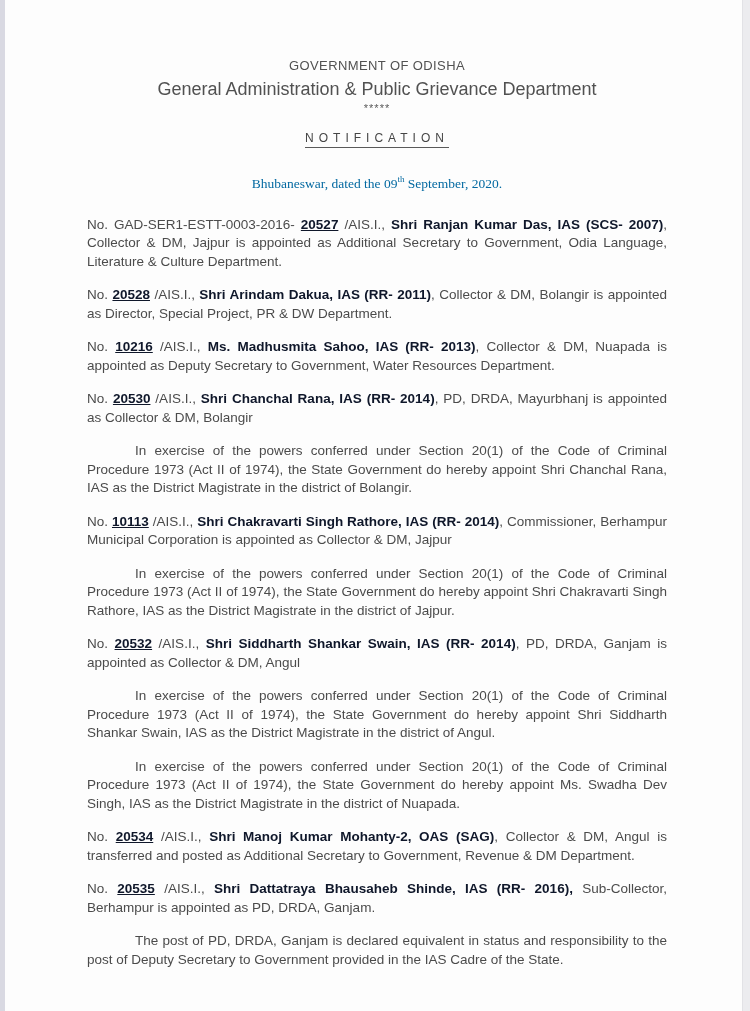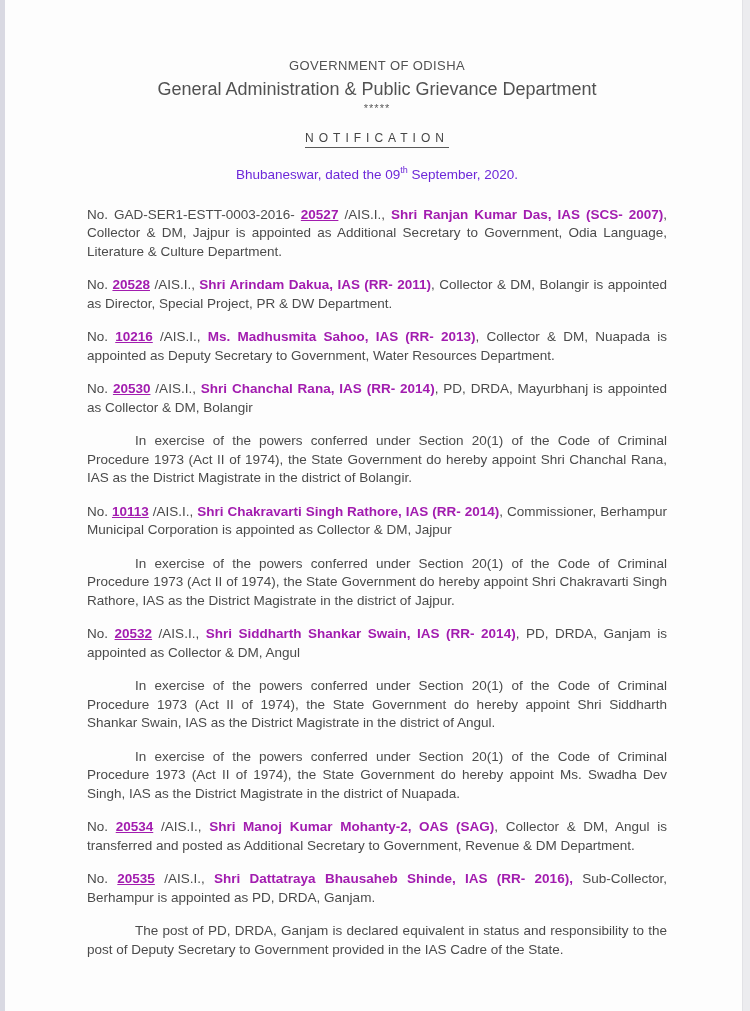--- a/index.html
+++ b/index.html
@@ -58,43 +58,44 @@
   }
   .title-text {
     display: inline-block;
     font-size: 12px;
     letter-spacing: 5px;
     color: #454545;
     border-bottom: 1.5px solid #5a5a5a;
     padding-bottom: 2px;
   }
   .dateline {
-    margin-top: 17px;
+    margin-top: 26px;
     font-size: 13.5px;
-    color: #6d28d9;
+    color: #0369a1;
+    font-family: Liberation Serif, serif;
   }
   .dateline sup {
     font-size: 9px;
   }
   .doc-body {
     margin-top: 24px;
   }
   .para {
     font-size: 13.5px;
     line-height: 18.5px;
     text-align: justify;
     margin: 0 0 15px 0;
     color: #4b4b4b;
   }
   .para.indent {
     text-indent: 48px;
   }
   .bold {
     font-weight: bold;
-    color: #a21caf;
+    color: #0f172a;
   }
   .underline {
     text-decoration: underline;
   }
 </style>
 </head>
 <body>
 
 <div class="scan-edge-left"></div>
 <div class="scan-edge-right"></div>

